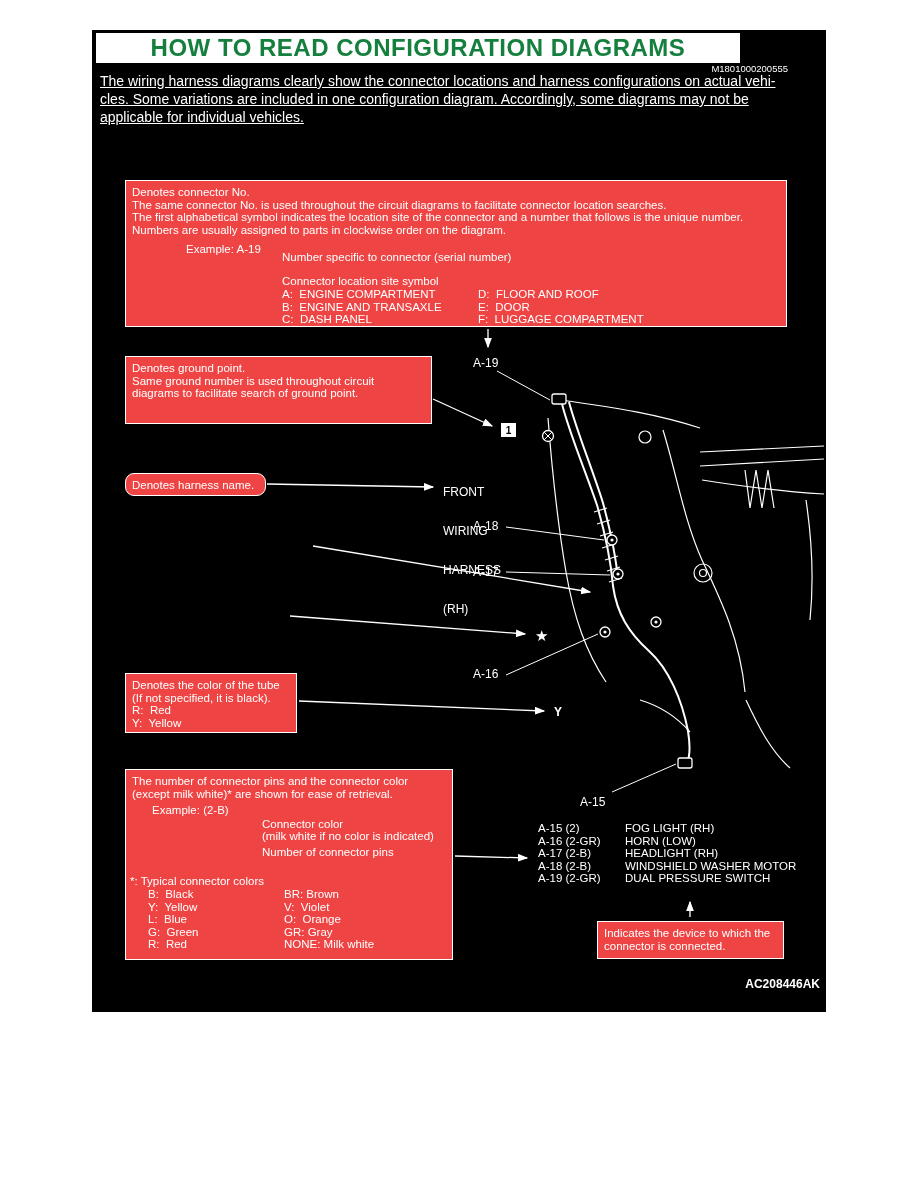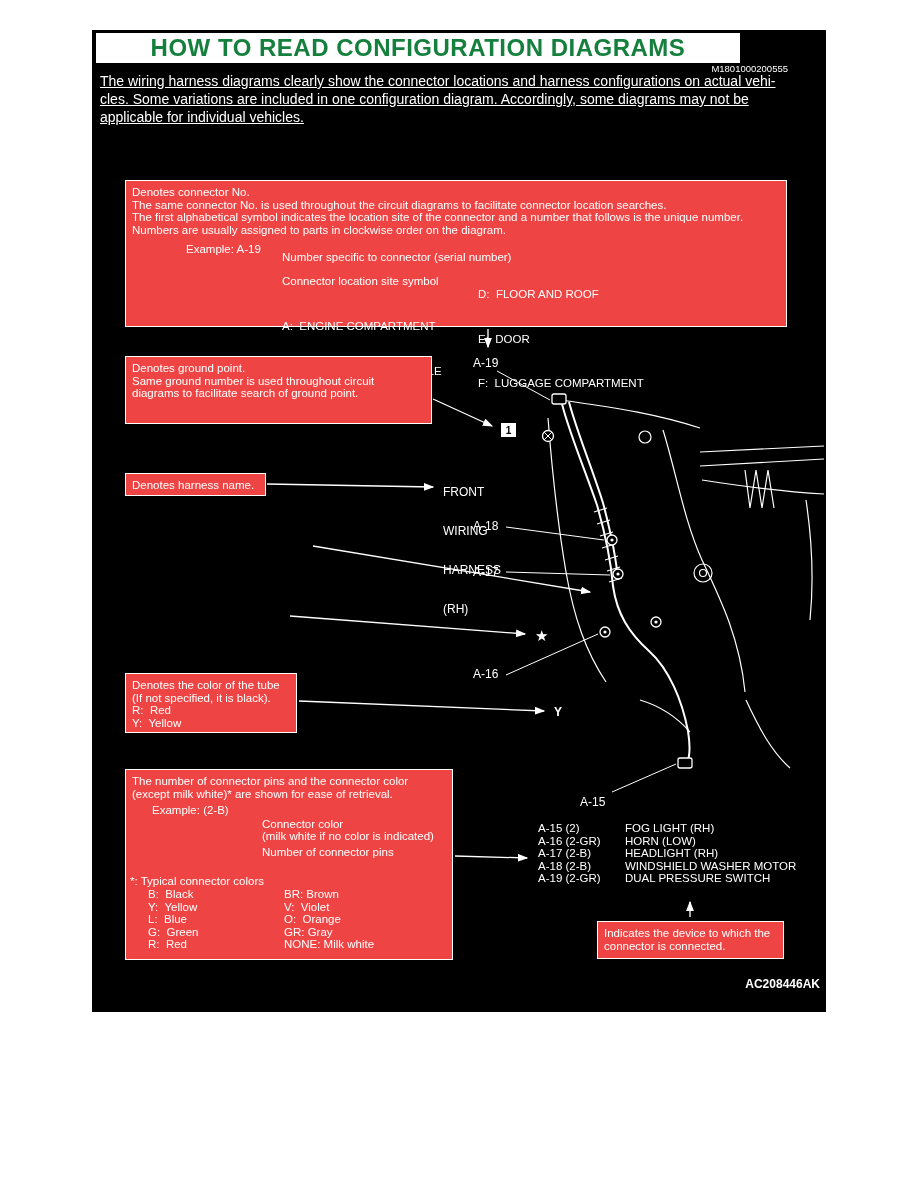--- a/index.html
+++ b/index.html
@@ -10,21 +10,21 @@
   .t { white-space:pre; font-size:11.5px; line-height:12.6px; color:#fff; }
   .art { position:absolute; left:0; top:0; width:918px; height:1188px; pointer-events:none; z-index:1; }
   .cbox { position:absolute; border:1.5px solid #fff; background:#ef4444; padding:5px 6px; z-index:2; }
   .title-band { position:absolute; left:96px; top:33px; width:644px; height:30px; background:#fff;
                 display:flex; align-items:center; justify-content:center; z-index:2; }
   .title-band span { font-size:24px; font-weight:bold; color:#15803d; letter-spacing:.5px; white-space:pre; }
   .doc-code { position:absolute; left:588px; top:63px; width:200px; text-align:right; font-size:9.5px; color:#fff; z-index:2; }
   .intro { position:absolute; left:100px; top:72px; z-index:2; }
   .iline { font-size:14px; line-height:18px; color:#fff; white-space:pre;text-decoration:underline; }
   .srow, .crow, .colrow { display:flex; }
-  .scl { display:inline-block; width:196px;margin-top:32px; }
+  .scl { display:inline-block; width:196px; }
   .ccode { display:inline-block; width:87px; }
   .colleft { display:inline-block; width:136px; }
   .lbl { position:absolute; font-size:12px; color:#fff; white-space:pre; z-index:2; }
   .gmark { position:absolute; width:15px; height:14px; background:#fff; color:#000; font-size:10px; font-weight:bold;
            display:flex; align-items:center; justify-content:center; z-index:2; }
   .star { position:absolute; font-size:15px; color:#fff; z-index:2; }
   .fig-code { position:absolute; left:620px; top:977px; width:200px; text-align:right; font-size:12px; font-weight:bold; color:#fff; z-index:2; }
 </style>
 </head>
 <body>
@@ -151,21 +151,21 @@
       </div>
     </div>
   </div>
 
   <div class="cbox" style="left:125px; top:356px; width:307px; height:68px;">
     <div class="t">Denotes ground point.</div>
     <div class="t">Same ground number is used throughout circuit</div>
     <div class="t">diagrams to facilitate search of ground point.</div>
   </div>
 
-  <div class="cbox" style="left:125px; top:473px; width:141px; height:23px;">
+  <div class="cbox" style="left:125px; top:473px; width:141px; height:23px;border-radius:9px;">
     <div class="t">Denotes harness name.</div>
   </div>
 
 
 
   <div class="cbox" style="left:125px; top:673px; width:172px; height:60px;">
     <div class="t">Denotes the color of the tube</div>
     <div class="t">(If not specified, it is black).</div>
     <div class="t">R:  Red</div>
     <div class="t">Y:  Yellow</div>

